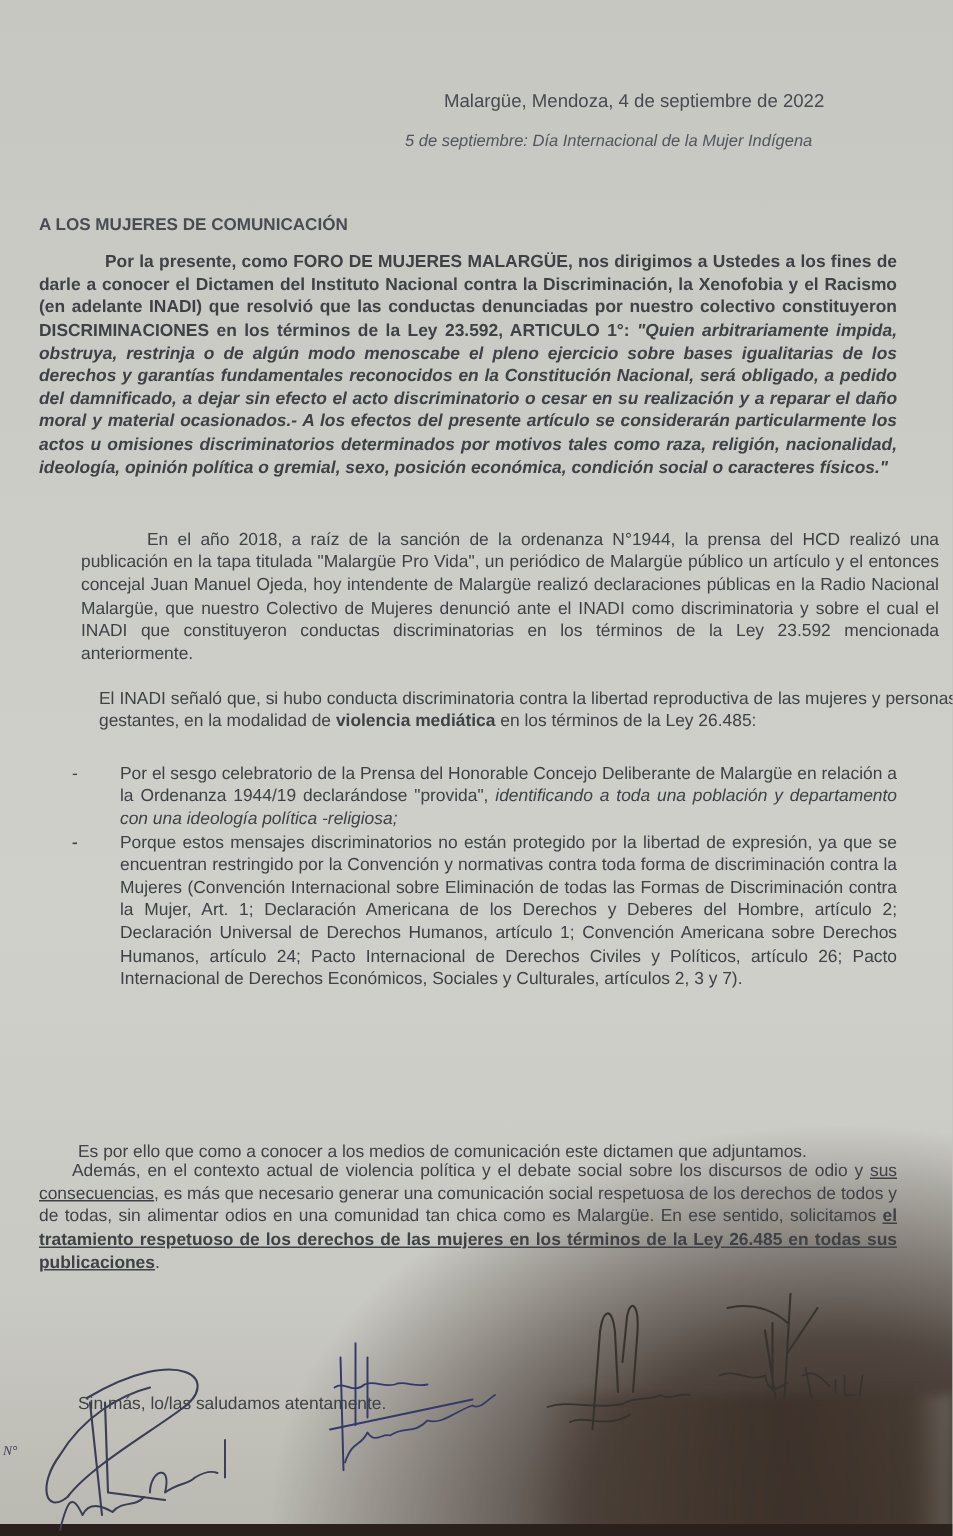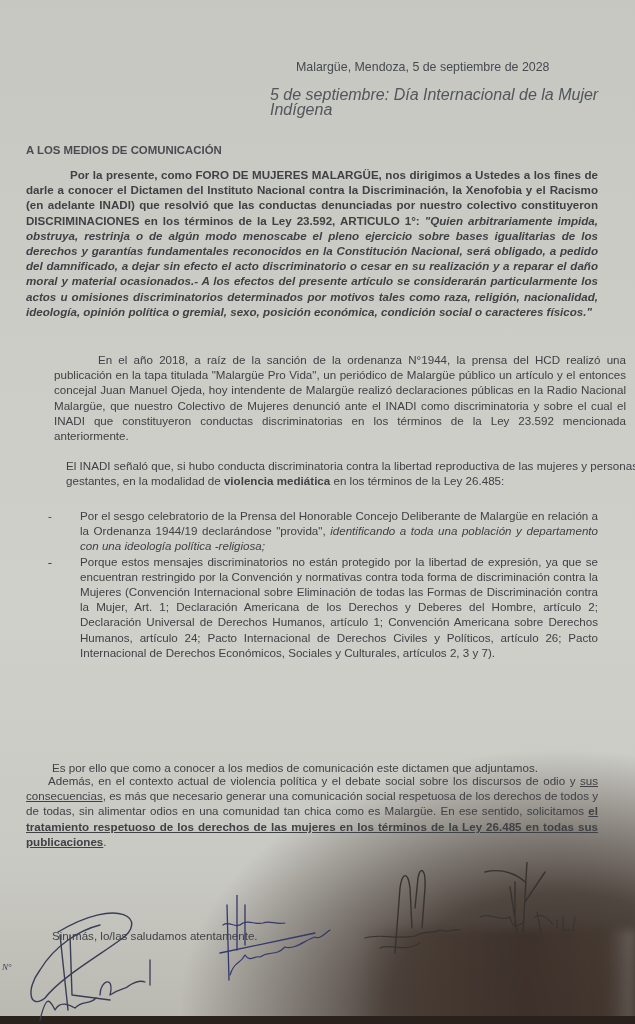--- a/index.html
+++ b/index.html
@@ -25,21 +25,21 @@
     background: #2b211c;
   }
   .doc {
     position: absolute; left: 0; top: 0; width: 635px;
     font-size: 11.6px; line-height: 15.2px;
   }
   .place-date {
     position: absolute; left: 296px; top: 60px; font-size: 12.4px; color: #474a50;
   }
   .subtitle {
-    position: absolute; left: 270px; top: 87px; font-size: 16px; font-style: italic; color: #52565c;
+    position: absolute; left: 270px; top: 87px; font-size: 11px; font-style: italic; color: #52565c;
   }
   .heading {
     position: absolute; left: 26px; top: 143px; font-size: 11.4px; font-weight: bold; color: #4a4c52;
   }
   .para {
     position: absolute; left: 26px; width: 572px; text-align: justify;
   }
   .p1 { top: 167px; font-weight: bold; }
   .indent { display: inline-block; width: 44px; }
   .it { font-style: italic; }
@@ -59,23 +59,23 @@
   svg path { fill: none; stroke-linecap: round; stroke-linejoin: round; }
 </style>
 </head>
 <body>
 
 <div class="paper"></div>
 <div class="shadow-bottom"></div>
 <div class="edge-bottom"></div>
 
 <div class="doc">
-  <div class="place-date">Malargüe, Mendoza, 5 de septiembre de 2028</div>
+  <div class="place-date">Malargüe, Mendoza, 4 de septiembre de 2022</div>
   <div class="subtitle">5 de septiembre: Día Internacional de la Mujer Indígena</div>
-  <div class="heading">A LOS MEDIOS DE COMUNICACIÓN</div>
+  <div class="heading">A LOS MUJERES DE COMUNICACIÓN</div>
 
   <div class="para p1">
     <span class="indent"></span><span>Por la presente, como FORO DE MUJERES MALARGÜE, nos dirigimos a Ustedes a los fines de darle a conocer el Dictamen del Instituto Nacional contra la Discriminación, la Xenofobia y el Racismo (en adelante INADI) que resolvió que las conductas denunciadas por nuestro colectivo constituyeron DISCRIMINACIONES en los términos de la Ley 23.592, ARTICULO 1°: </span><span class="it">"Quien arbitrariamente impida, obstruya, restrinja o de algún modo menoscabe el pleno ejercicio sobre bases igualitarias de los derechos y garantías fundamentales reconocidos en la Constitución Nacional, será obligado, a pedido del damnificado, a dejar sin efecto el acto discriminatorio o cesar en su realización y a reparar el daño moral y material ocasionados.- A los efectos del presente artículo se considerarán particularmente los actos u omisiones discriminatorios determinados por motivos tales como raza, religión, nacionalidad, ideología, opinión política o gremial, sexo, posición económica, condición social o caracteres físicos."</span>
   </div>
 
   <div class="para p2">
     <span class="indent"></span><span>En el año 2018, a raíz de la sanción de la ordenanza N°1944, la prensa del HCD realizó una publicación en la tapa titulada "Malargüe Pro Vida", un periódico de Malargüe público un artículo y el entonces concejal Juan Manuel Ojeda, hoy intendente de Malargüe realizó declaraciones públicas en la Radio Nacional Malargüe, que nuestro Colectivo de Mujeres denunció ante el INADI como discriminatoria y sobre el cual el INADI que constituyeron conductas discriminatorias en los términos de la Ley 23.592 mencionada anteriormente.</span>
   </div>
 
   <div class="para p3">

